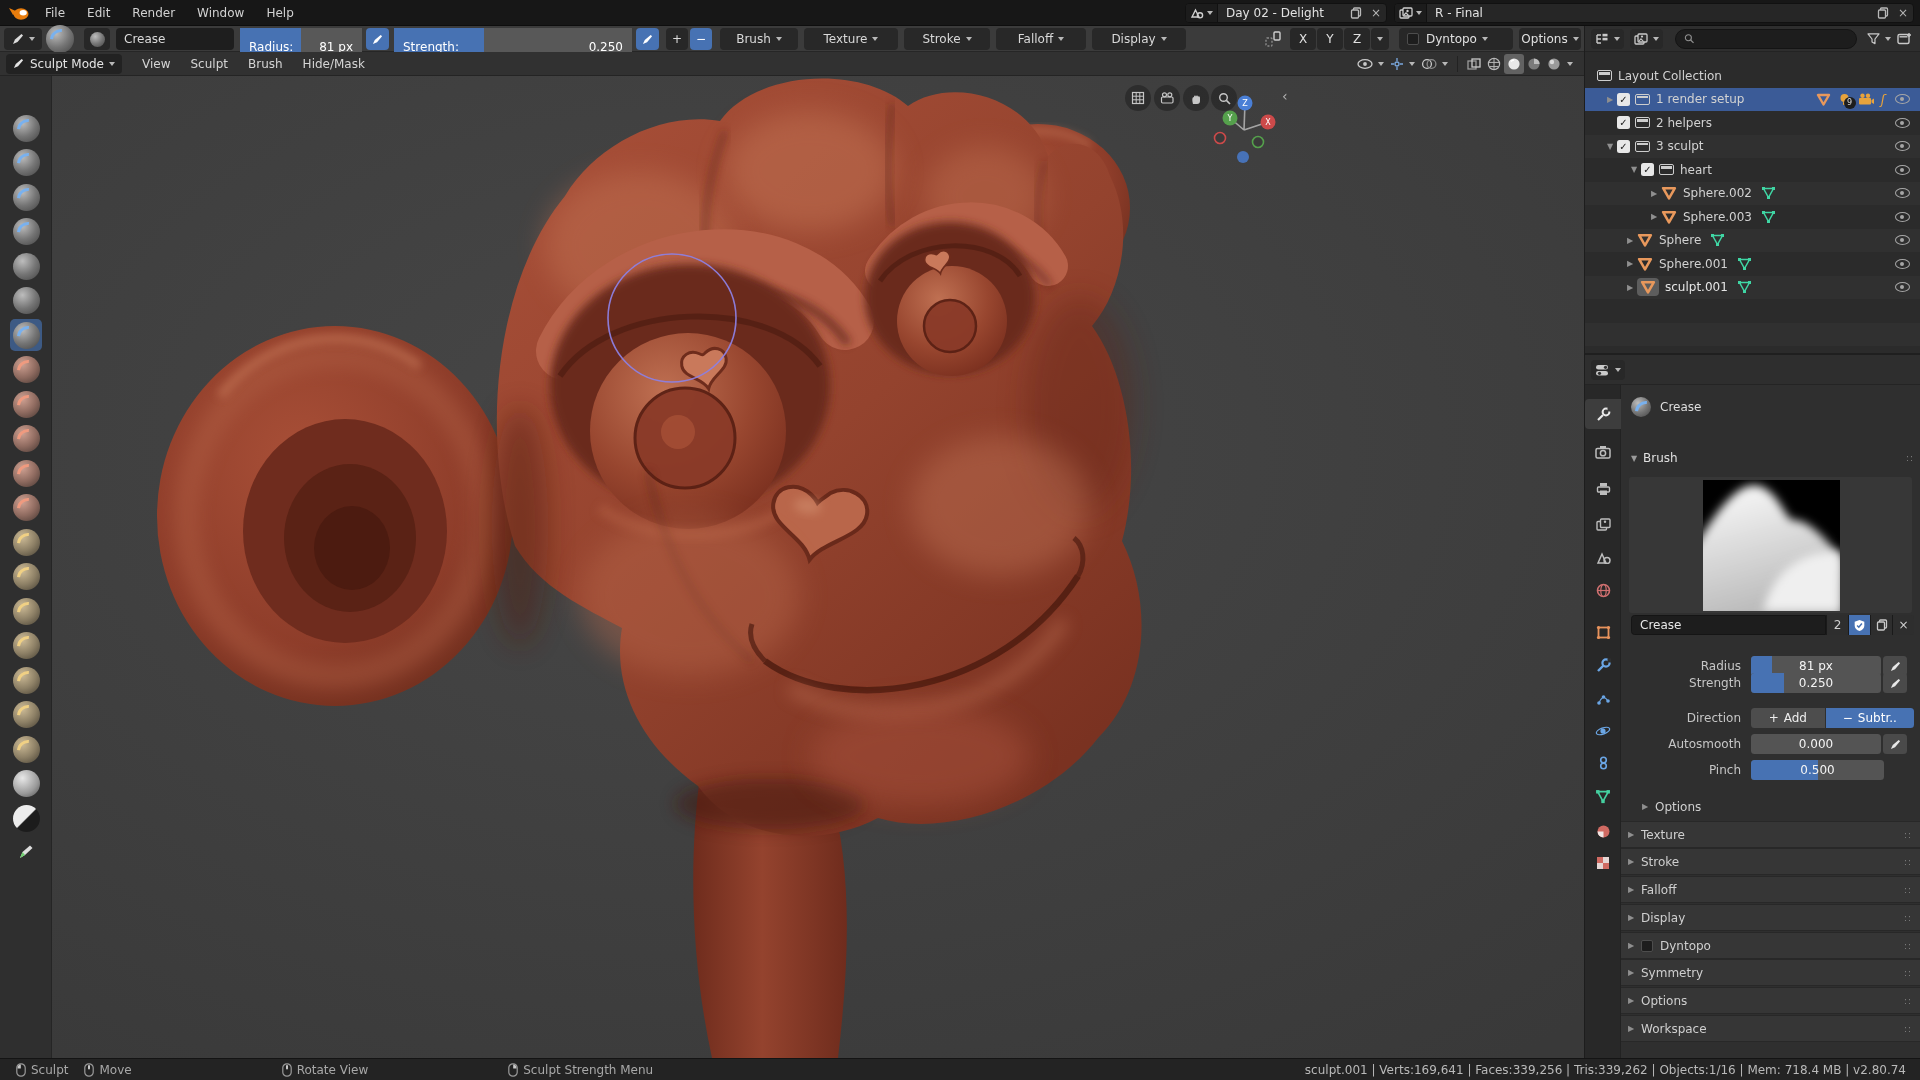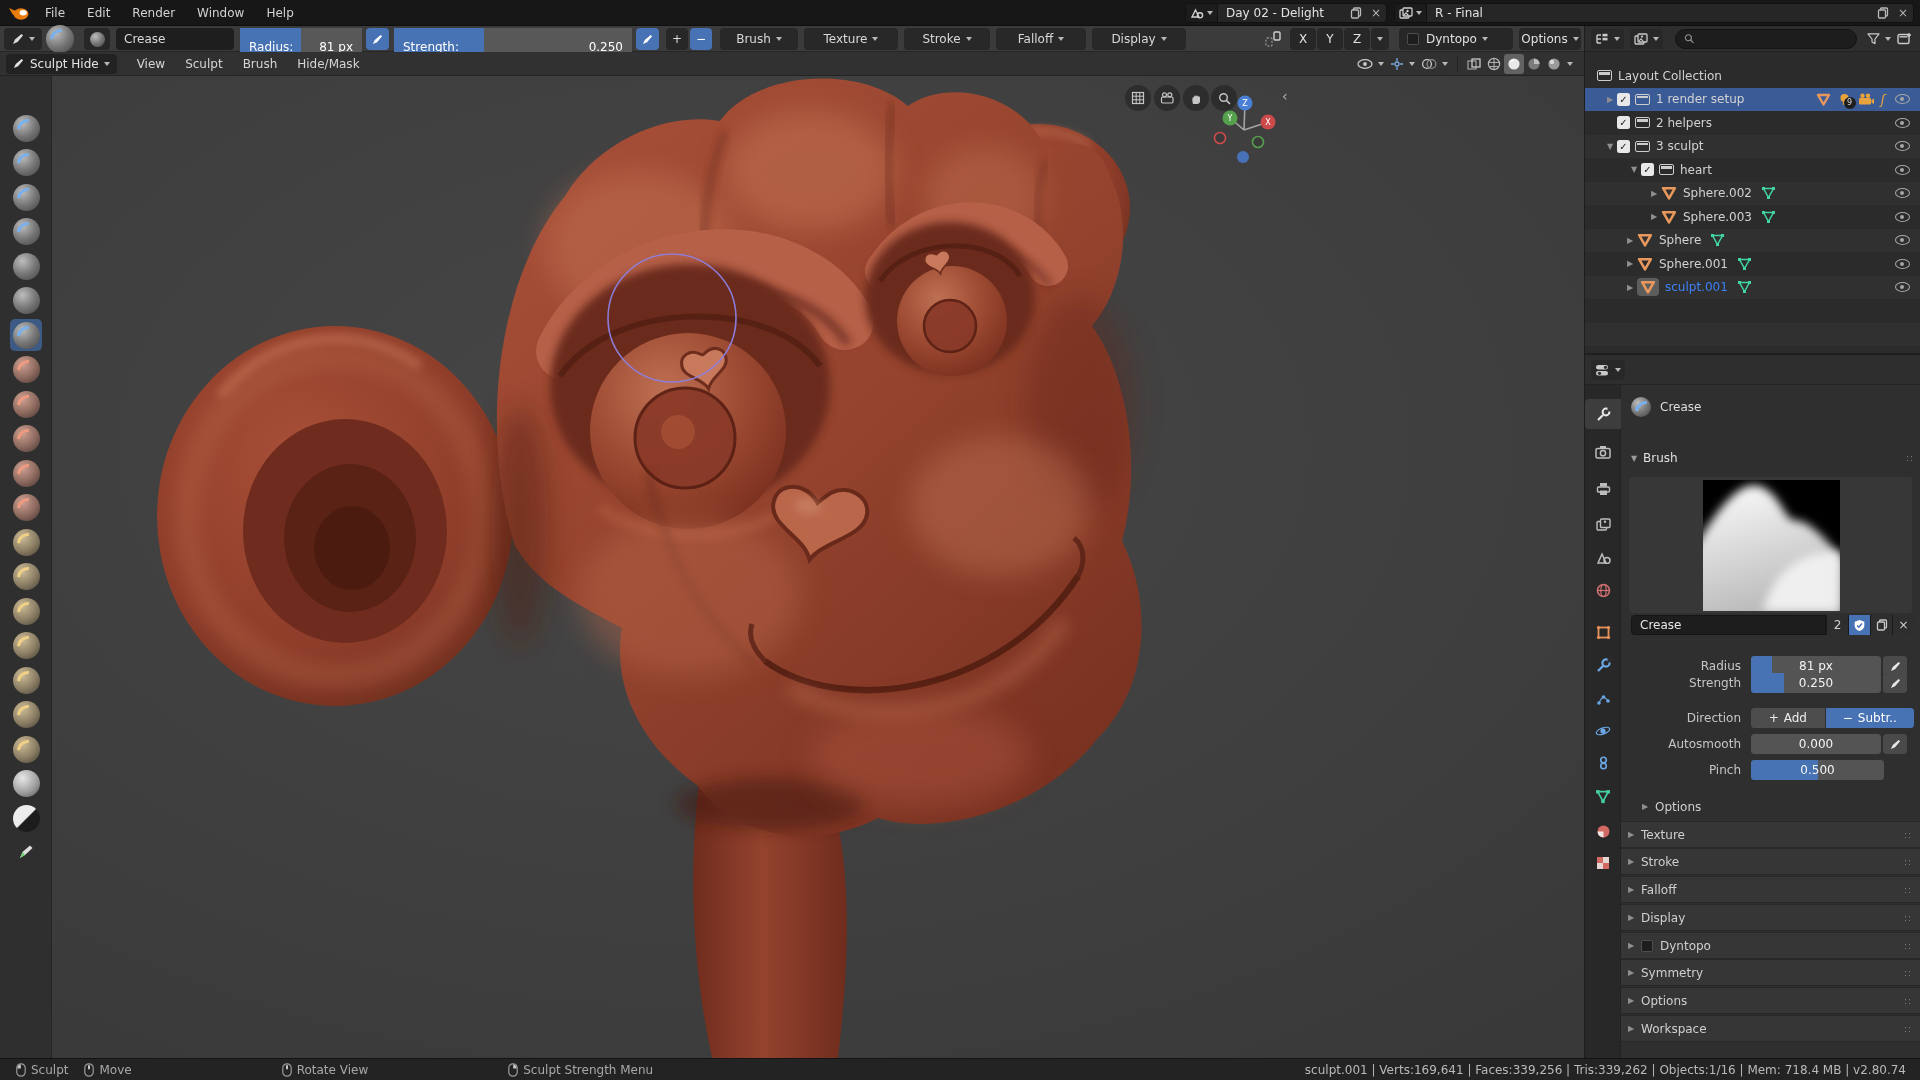--- a/index.html
+++ b/index.html
@@ -59,21 +59,21 @@
 
 
 #outliner{left:1584px;top:26px;width:336px;height:327px;background:#2b2b2b;border-left:1px solid #1d1d1d}
 #ol-header{position:absolute;left:0;top:0;width:100%;height:26px;background:#2e2e2e;border-bottom:1px solid #232323;display:flex;align-items:center}
 .hdr-btn{height:20px;background:#282828;border-radius:4px;display:flex;align-items:center;justify-content:center;padding:0 4px;margin-left:6px}
 #ol-search{height:20px;background:#1d1d1d;border:1px solid #141414;border-radius:10px;flex:1;margin:0 10px 0 12px;display:flex;align-items:center;padding:0 8px}
 #ol-search input{background:transparent;border:none;outline:none;color:#ddd;width:100%;font:inherit}
 .ol-row{position:absolute;left:0;width:100%;height:23.5px;display:flex;align-items:center;padding-right:10px}
 .ol-row .lbl{color:#d2d2d2;margin-left:6px;white-space:nowrap}
 .ol-row.sel{background:#3b5b97}
-.ol-row .lbl.active-obj{color:#3b82f6}
+.ol-row .lbl.active-obj{color:#e5e5e5}
 .exp{width:14px;color:#8f8f8f;font-size:8px;text-align:center;flex:none}
 .cb{width:13px;height:13px;background:#e8e8e8;border-radius:2.5px;color:#222;font-size:10px;line-height:13px;text-align:center;flex:none;margin-right:5px}
 .ico-coll{width:15px;height:11px;border:1.4px solid #cdcdcd;border-radius:2px;position:relative;flex:none}
 .ico-coll::after{content:"";position:absolute;left:1px;right:1px;top:1.2px;height:2.4px;background:#cdcdcd}
 .eye{width:15px;height:10px;border:1.4px solid #a6a6a6;border-radius:50%;position:relative;flex:none;margin-left:auto}
 .eye::after{content:"";position:absolute;left:4px;top:1.8px;width:4px;height:4px;border-radius:50%;background:#a6a6a6}
 .badge{position:absolute;width:12px;height:12px;border-radius:50%;background:#1d1d1d;color:#ddd;font-size:8px;line-height:12px;text-align:center;right:-5px;bottom:-3px}
 .active-icon-bg{background:#5d5d5d;border-radius:4px;padding:2px 3px}
 
 
@@ -240,21 +240,21 @@
       <i class="chv"></i>
     </div>
 </div>
 
 <div id="viewport" class="abs">
   <div id="vp-header">
     <div id="mode-widget">
       <svg width="11" height="11" viewBox="0 0 12 12">
           <path d="M1,11 L3,6.5 L9.5,1 L11,2.5 L5.5,9 Z" fill="#e4e4e4"></path>
         </svg>
-      <span style="margin-left:6px">Sculpt Hide</span>
+      <span style="margin-left:6px">Sculpt Mode</span>
         <i class="chv"></i>
     </div>
     <div class="vp-menu" style="margin-left:10px">View</div>
     <div class="vp-menu">Sculpt</div>
     <div class="vp-menu">Brush</div>
     <div class="vp-menu">Hide/Mask</div>
 
     <div style="margin-left:auto;display:flex;align-items:center;margin-right:8px">
       <div class="vph-btn">
         <svg width="16" height="10" viewBox="0 0 16 10">

